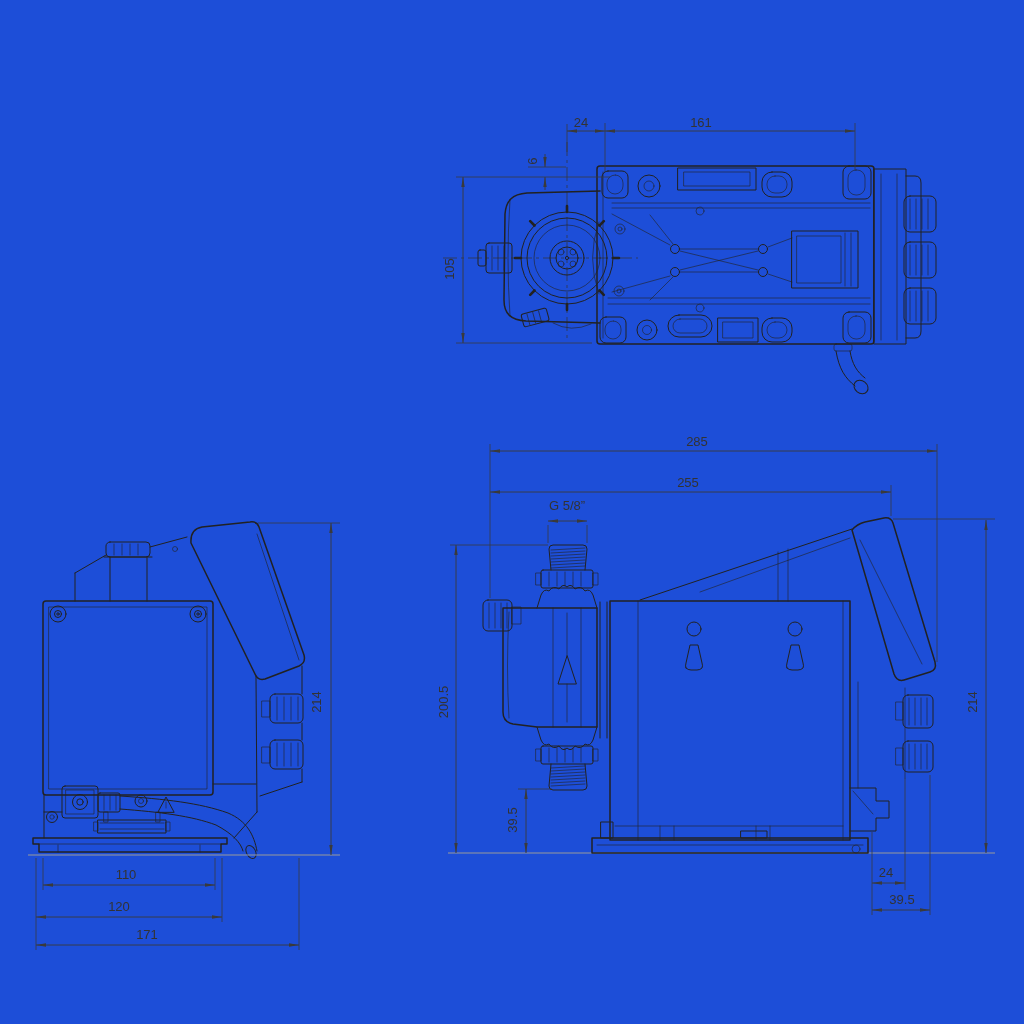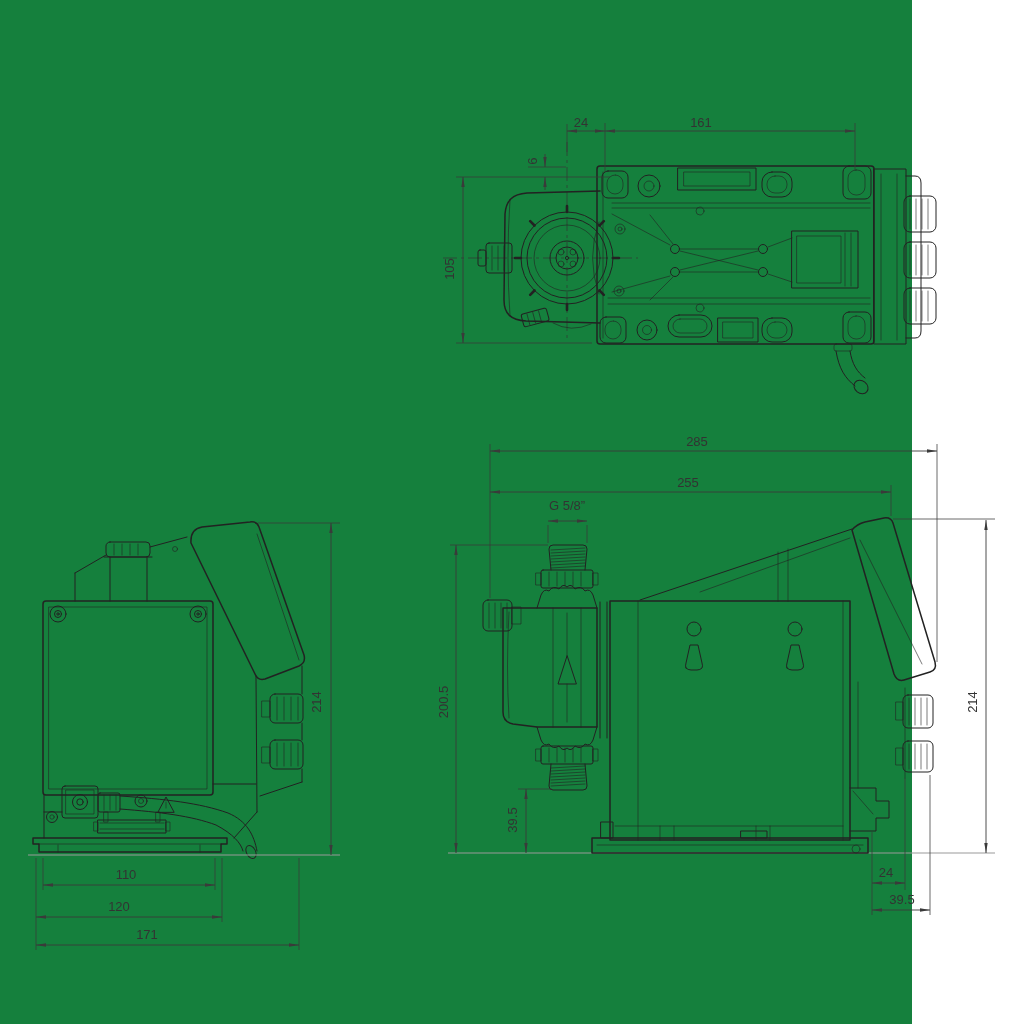--- a/index.html
+++ b/index.html
@@ -1,16 +1,16 @@
 <!DOCTYPE html>
 <html><head>
 <meta charset="utf-8">
 <style>
   html,body{margin:0;padding:0;background:#ffffff;}
-  .page{width:912px;height:1024px;background:#15803d;position:relative;}
+  .page{width:1024px;height:1024px;background:#1d4ed8;position:relative;}
   svg{display:block;}
   
   .g  {stroke:#222;fill:none;stroke-width:1;stroke-linecap:round;stroke-linejoin:round;}
   .t  {stroke-width:1.5;}
   .f  {stroke-width:0.6;}
   .lug{stroke-width:2.6;}
   
   .dim{stroke:#3a3a3a;fill:none;stroke-width:0.9;}
   .ext{stroke:#3a3a3a;fill:none;stroke-width:0.75;}
   .cl {stroke:#333;fill:none;stroke-width:0.7;stroke-dasharray:14 4 3 4;}

